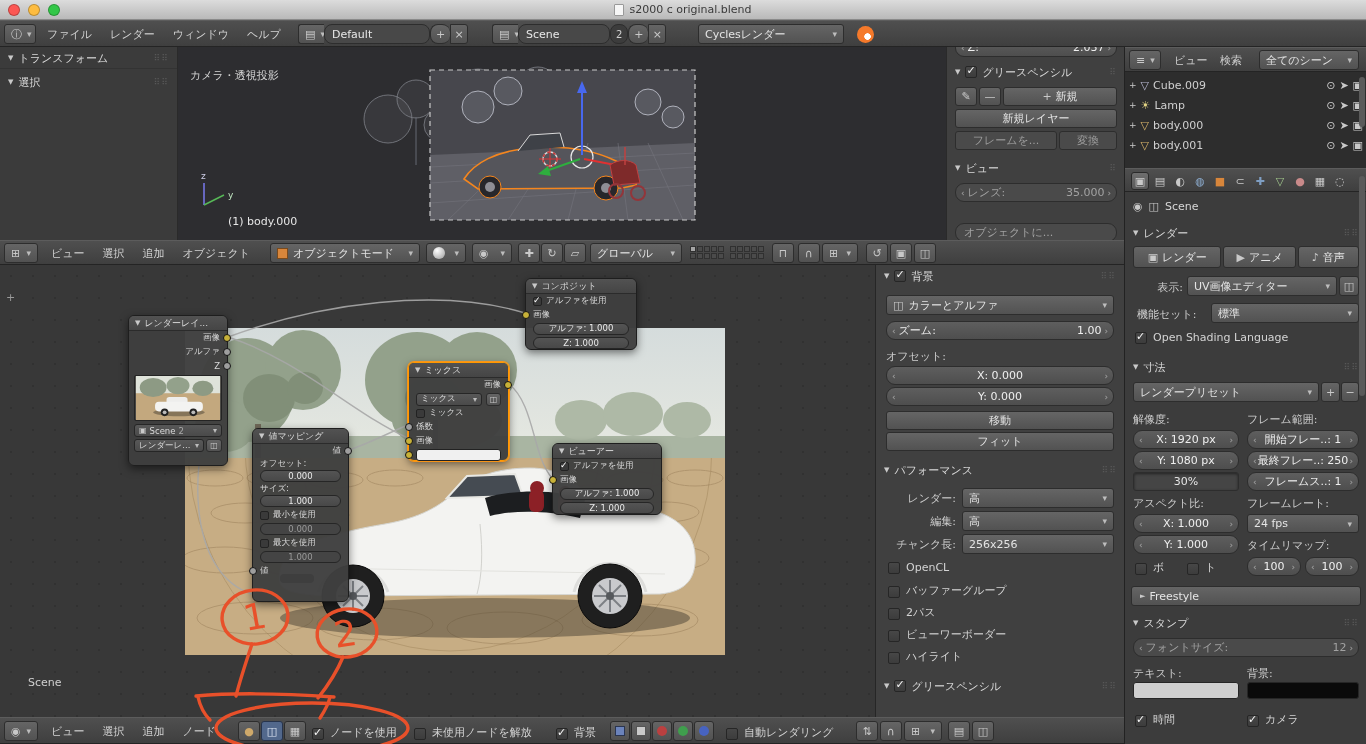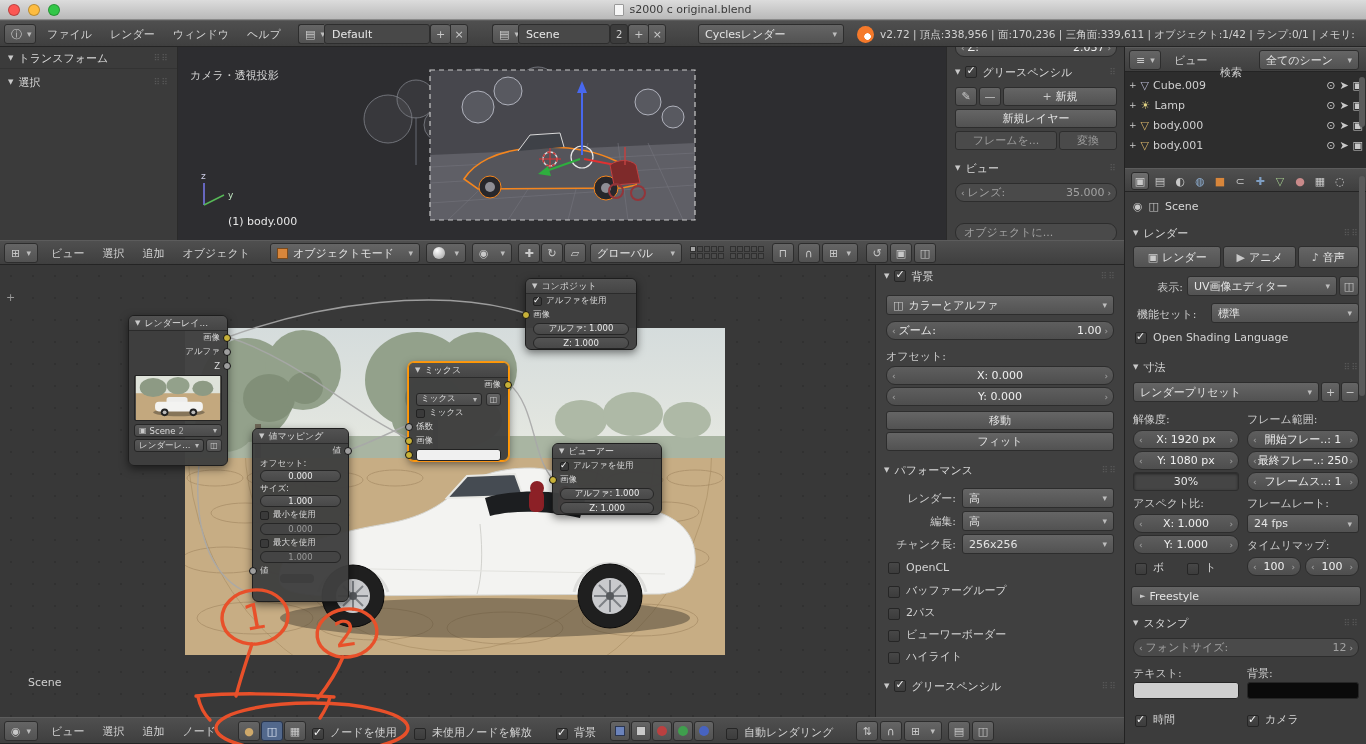--- a/index.html
+++ b/index.html
@@ -37,21 +37,21 @@
   border-radius:2px;position:relative;flex:none;display:inline-block}
 .cb.on::after{content:"✓";position:absolute;left:0;top:-3px;font-size:11px;color:#fafafa}
 .cbrow{display:flex;align-items:flex-end;gap:6px;color:#d4d4d4;white-space:nowrap}
 .ph{display:flex;align-items:center;gap:5px;height:18px;color:#dadada}
 .tri{font-size:7px;color:#c9c9c9}
 .grip{margin-left:auto;color:#585858;font-size:9px;letter-spacing:1px}
 .lab{color:#cdcdcd;white-space:nowrap}
 .ico{display:inline-block;text-align:center;color:#c9c9c9}
 
 .cmp{display:flex;align-items:stretch;height:20px}
-.cmp>*{border-radius:3px;border-right-width:0}
+.cmp>*{border-radius:8px;border-right-width:0}
 .cmp>*:first-child{border-radius:3px 0 0 3px}
 .cmp>*:last-child{border-radius:0 3px 3px 0;border-right-width:1px}
 .namefld{display:flex;align-items:center;background:#484848;border:1px solid #2d2d2d;color:#e8e8e8;padding:0 7px}
 .badge{display:flex;align-items:center;background:#3c3c3c;border:1px solid #2d2d2d;color:#cfcfcf;padding:0 5px;font-size:10px}
 
 .v3d{left:0;top:47px;width:1124px;height:218px;background:#3a3a3a}
 .tshelf{left:0;top:0;width:178px;height:193px;background:#3b3b3b;border-right:1px solid #2a2a2a}
 .vp{left:178px;top:0;width:768px;height:193px;overflow:hidden}
 .np3d{left:946px;top:0;width:178px;height:193px;background:#404040;border-left:1px solid #2a2a2a;overflow:hidden}
 .vhdr{left:0;top:193px;width:1124px;height:25px}
@@ -150,21 +150,20 @@
           <span class="ico">+</span>
         </span>
       <span class="btn ic" style="width:18px">
           <span class="ico">×</span>
         </span>
     </div>
     <div class="abs dd" style="left:698px;top:3px;width:146px">
         <span>Cyclesレンダー</span>
       </div>
     <div class="abs" style="left:857px;top:5px;width:17px;height:17px;border-radius:50%;background:radial-gradient(circle at 62% 62%,#fff 0 3px,#f5792a 3.5px)"></div>
-    <div class="abs" style="left:880px;top:0;line-height:26px;font-size:10.5px;color:#d2d2d2"><span>v2.72 | 頂点:338,956 | 面:170,236 | 三角面:339,611 | オブジェクト:1/42 | ランプ:0/1 | メモリ:</span></div>
   </div>
 
   <div class="abs v3d">
 
     <div class="abs tshelf">
       <div class="ph" style="padding:4px 8px 0">
         <span class="tri">▼</span>
         <span>トランスフォーム</span>
         <span class="grip">⠿⠿</span>
       </div>
@@ -857,21 +856,21 @@
   </div>
 
   <div class="abs rcol">
 
     <div class="abs outl">
       <div class="abs outhdr hdr">
         <div class="abs dd" style="left:4px;top:2px;width:32px">
             <span class="ico">≡</span>
           </div>
         <span class="abs menu" style="left:40px;top:0">ビュー</span>
-        <span class="abs menu" style="left:86px;top:12px">検索</span>
+        <span class="abs menu" style="left:86px;top:0">検索</span>
         <div class="abs dd" style="left:134px;top:2px;width:100px">
             <span>全てのシーン</span>
           </div>
       </div>
       <div class="abs" style="left:0;top:28px;width:242px">
         <div class="orow">
           <span class="ico" style="font-size:9px">+</span>
           <span class="ico" style="color:#b8b8d0">▽</span>
           <span class="nm">Cube.009</span>
           <span class="ico">⊙</span>

